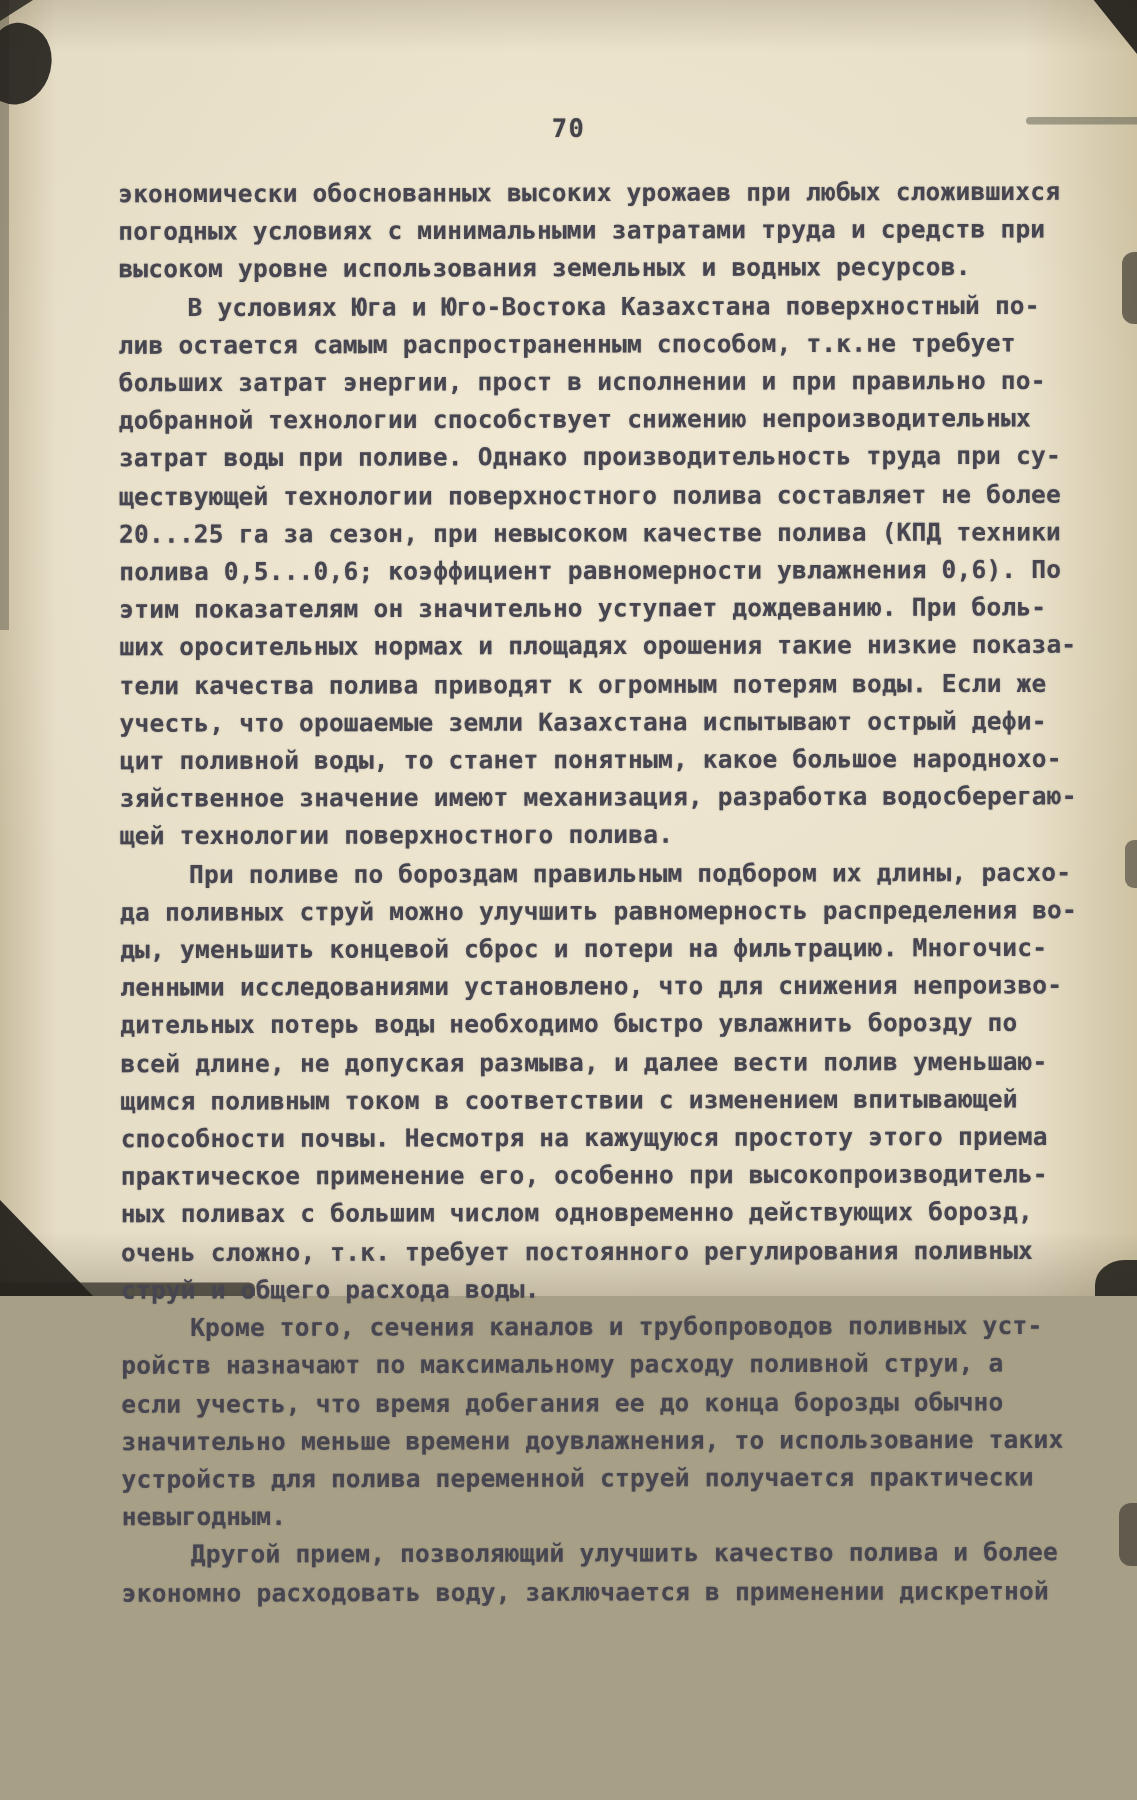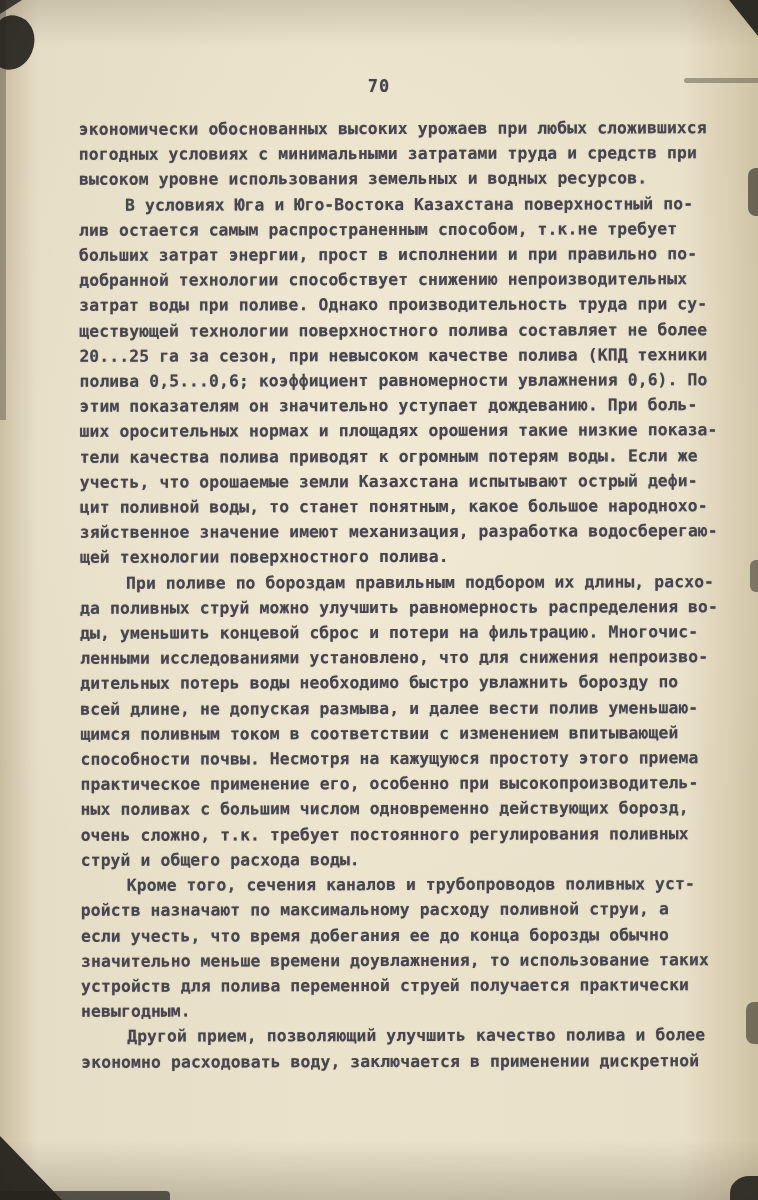--- a/index.html
+++ b/index.html
@@ -10,21 +10,21 @@
   body {
     width: 758px;
     height: 1200px;
     overflow: hidden;
     position: relative;
   }
   .page {
     position: absolute;
     left: 0; top: 0;
     width: 758px;
-    height: 1200px;
+    height: 864px;
     background:
       radial-gradient(ellipse 85% 60% at 50% 40%, rgba(255,250,235,0.30), rgba(255,250,235,0) 72%),
       linear-gradient(180deg, rgba(105,95,70,0.22) 0%, rgba(105,95,70,0) 4%, rgba(105,95,70,0) 95%, rgba(90,80,60,0.28) 100%),
       linear-gradient(90deg, #c9bda0 0%, #e6ddc6 5%, #ebe2cb 45%, #e9e0c9 90%, #cfc3a4 100%),
       #e9e0c9;
   }
   .page-number {
     position: absolute;
     top: 76px;
     left: 0;

